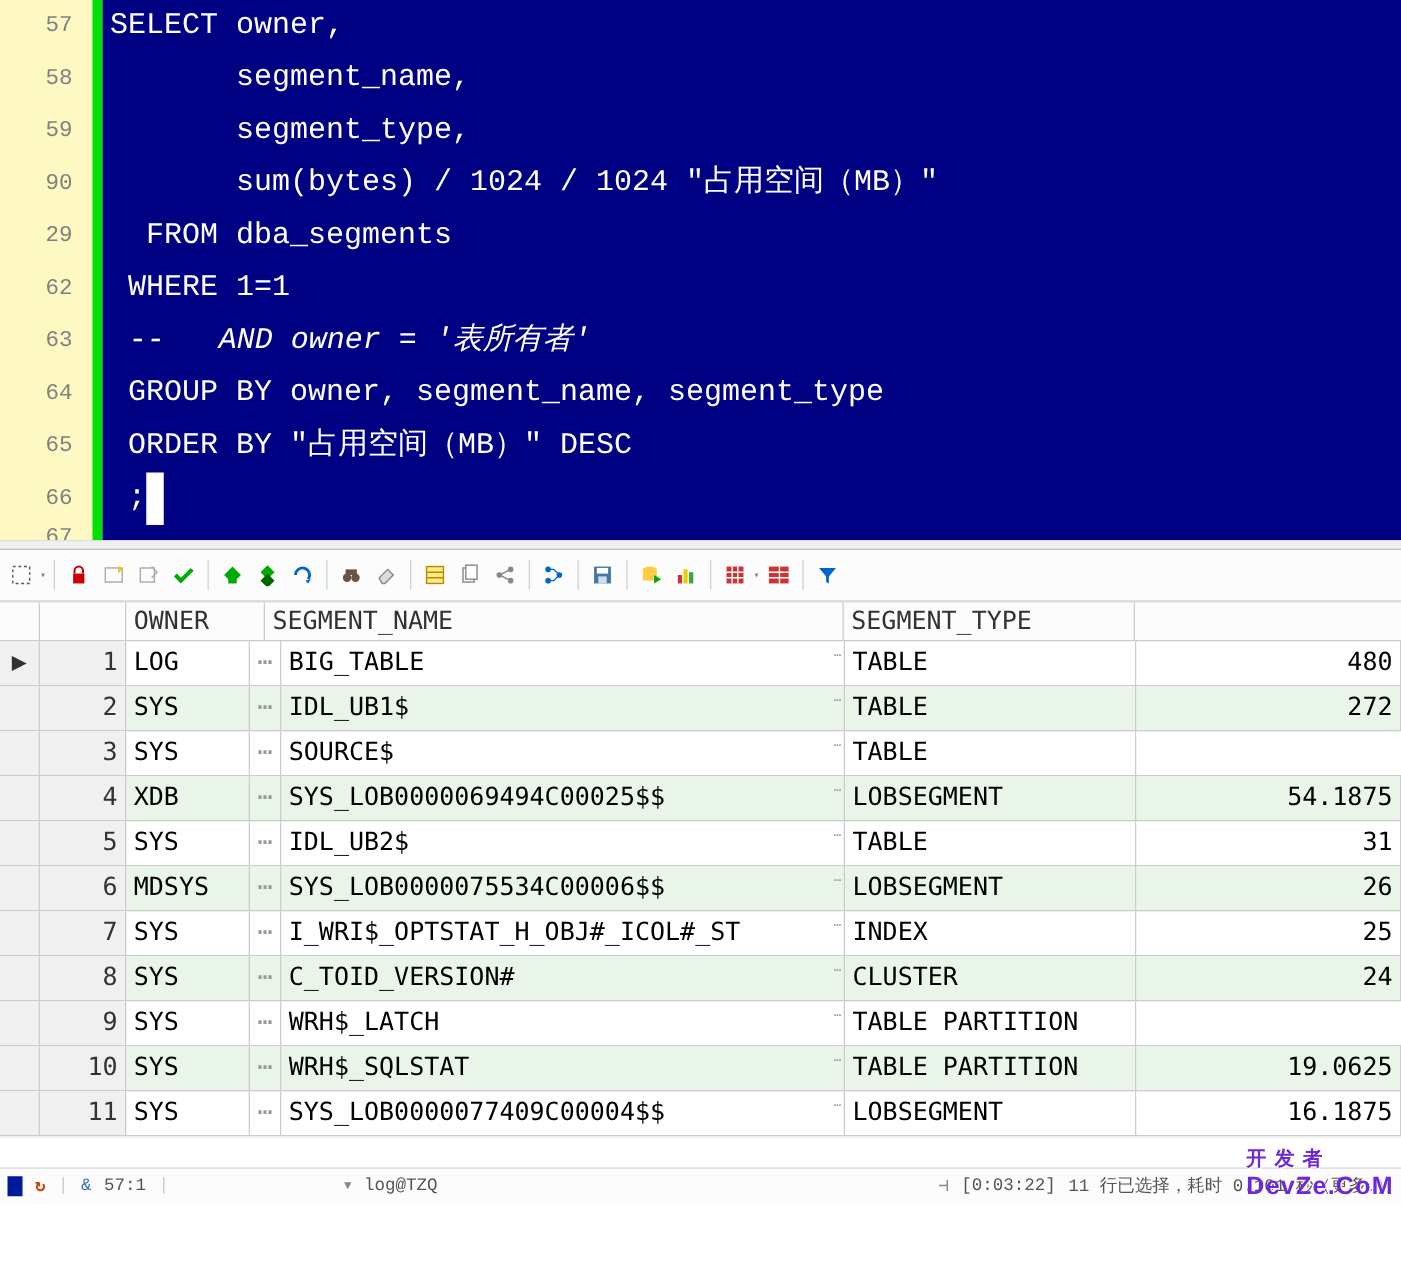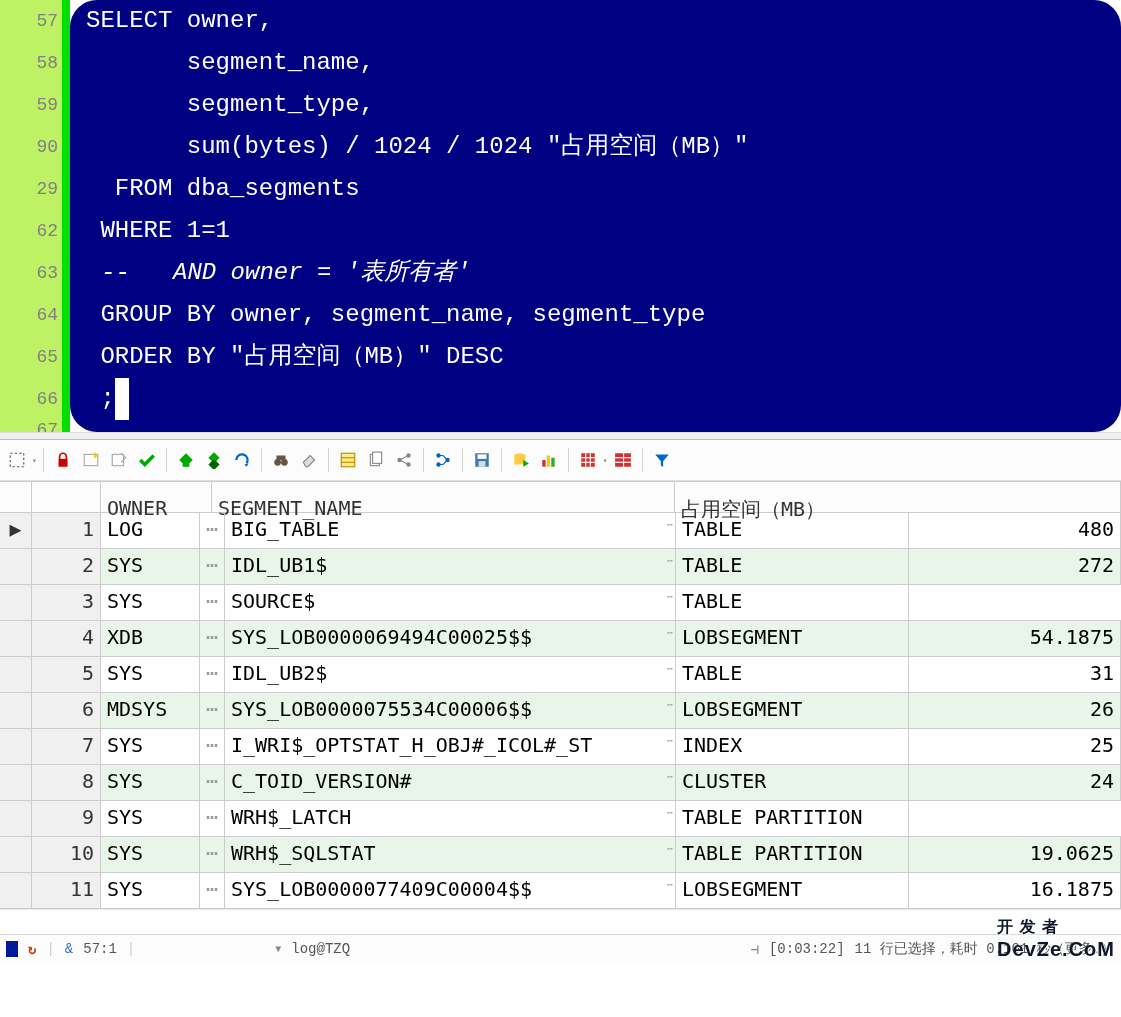--- a/index.html
+++ b/index.html
@@ -1,30 +1,30 @@
 <!DOCTYPE html>
 <html><head>
 <meta charset="utf-8">
 <style>
   body { margin:0; font-family:Consolas,'Courier New',monospace; font-size:14px; background:#fff; color:#000; }
   .editor-pane { display:flex; height:432px; overflow:hidden; }
-  .gutter { background:#bef264; width:58px; text-align:right; padding-right:4px; color:#808080; font-size:18px; line-height:42px; border-right:8px solid #00e000; }
+  .gutter { background:#fef9c3; width:58px; text-align:right; padding-right:16px; color:#808080; font-size:18px; line-height:42px; border-right:8px solid #00e000; }
   .gutter div { height:42px; }
-  .code-area { flex:1; background:#000082; color:#fff; font-size:24px; line-height:42px; padding-left:16px; white-space:pre; overflow:hidden;border-radius:27px; }
+  .code-area { flex:1; background:#000082; color:#fff; font-size:24px; line-height:42px; padding-left:6px; white-space:pre; overflow:hidden; }
   .code-area .line { height:42px; }
   .code-area .comment { font-style:italic;margin-left:15px; }
   .code-area .trail { background:#fff; color:#000; display:inline-block; width:14px; }
   .splitter { height:6px; background:#f0f0f0; border-top:1px solid #e0e0e0; border-bottom:1px solid #c0c0c0; }
   .toolbar { display:flex; align-items:center; height:40px; background:#fcfcfc; border-bottom:1px solid #e0e0e0; padding:0 4px; gap:2px; }
   .tbtn { width:26px; height:26px; display:flex; align-items:center; justify-content:center; cursor:pointer; }
   .tbtn svg { width:18px; height:18px; }
   .tsep { width:1px; height:24px; background:#d0d0d0; margin:0 4px; }
   .grid-wrap { border-top:1px solid #ccc; }
   .grid-header { display:flex; background:#fcfcfc; border-bottom:1px solid #ccc; height:30px; }
-  .grid-header .cell { border-right:1px solid #ccc; font-family:Consolas,monospace; font-size:20px; padding:14px 6px; color:#333; }
+  .grid-header .cell { border-right:1px solid #ccc; font-family:Consolas,monospace; font-size:20px; padding:2px 6px; color:#333; }
   .hc-sel { width:19px; }
   .hc-num { width:56px; }
   .hc-owner { width:98px; }
   .hc-seg { width:450px; }
   .hc-type { width:220px; }
   .hc-mb { flex:1; }
   .grid-body .row { display:flex; height:35px; border-bottom:1px solid #ccc; }
   .grid-body .row.even { background:#e8f5e8; }
   .grid-body .cell { border-right:1px solid #ccc; font-family:Consolas,monospace; font-size:20px; padding:4px 6px; overflow:hidden; white-space:nowrap; }
   .c-sel { width:19px; background:#f0f0f0; text-align:center; font-size:12px; color:#333; }
@@ -33,21 +33,21 @@
   .c-dots { width:12px; color:#999; font-size:10px; text-align:center; cursor:pointer; padding:4px 0; }
   .c-seg { width:438px; position:relative; }
   .c-seg .dots { position:absolute; right:2px; top:6px; color:#999; font-size:10px; cursor:pointer; }
   .c-type { width:220px; }
   .c-mb { flex:1; text-align:right; padding-right:12px; }
   .status-spacer { height:24px; background:#fff; border-top:1px solid #e8e8e8; }
   .statusbar { display:flex; align-items:center; height:28px; background:#fcfcfc; border-top:1px solid #d8d8d8; font-size:14px; color:#555; padding:0 6px; gap:10px; position:relative; }
   .statusbar .blk { width:12px; height:16px; background:#001a9a; }
   .statusbar .sep { color:#ccc; }
   .statusbar .grow { flex:1; }
-  .watermark { position:absolute; right:6px; bottom:2px; font-size:20px; font-weight:bold; color:#0f172a; font-family:'Arial Black',sans-serif; pointer-events:none; letter-spacing:1px; text-shadow:1px 1px 0 #fff; }
+  .watermark { position:absolute; right:6px; bottom:2px; font-size:20px; font-weight:bold; color:#6d28d9; font-family:'Arial Black',sans-serif; pointer-events:none; letter-spacing:1px; text-shadow:1px 1px 0 #fff; }
   .watermark .cn { display:block; font-size:16px; }
 </style>
 </head>
 <body>
 
 <div class="editor-pane">
   <div class="gutter" id="gutter">
       <div>57</div>
       <div>58</div>
       <div>59</div>
@@ -208,21 +208,21 @@
       </svg>
     </div>
   </div>
 
 <div class="grid-wrap">
   <div class="grid-header">
     <div class="cell hc-sel"></div>
     <div class="cell hc-num"></div>
     <div class="cell hc-owner">OWNER</div>
     <div class="cell hc-seg">SEGMENT_NAME</div>
-    <div class="cell hc-mb">占用空间（MB）</div>
+    <div class="cell hc-type">SEGMENT_TYPE</div>
   </div>
   <div class="grid-body" id="grid-body">
       <div class="row">
         <div class="cell c-sel">▶</div>
         <div class="cell c-num">1</div>
         <div class="cell c-owner">LOG</div>
         <div class="cell c-dots">⋯</div>
         <div class="cell c-seg">BIG_TABLE<span class="dots">⋯</span></div>
         <div class="cell c-type">TABLE</div>
         <div class="cell c-mb">480</div>

